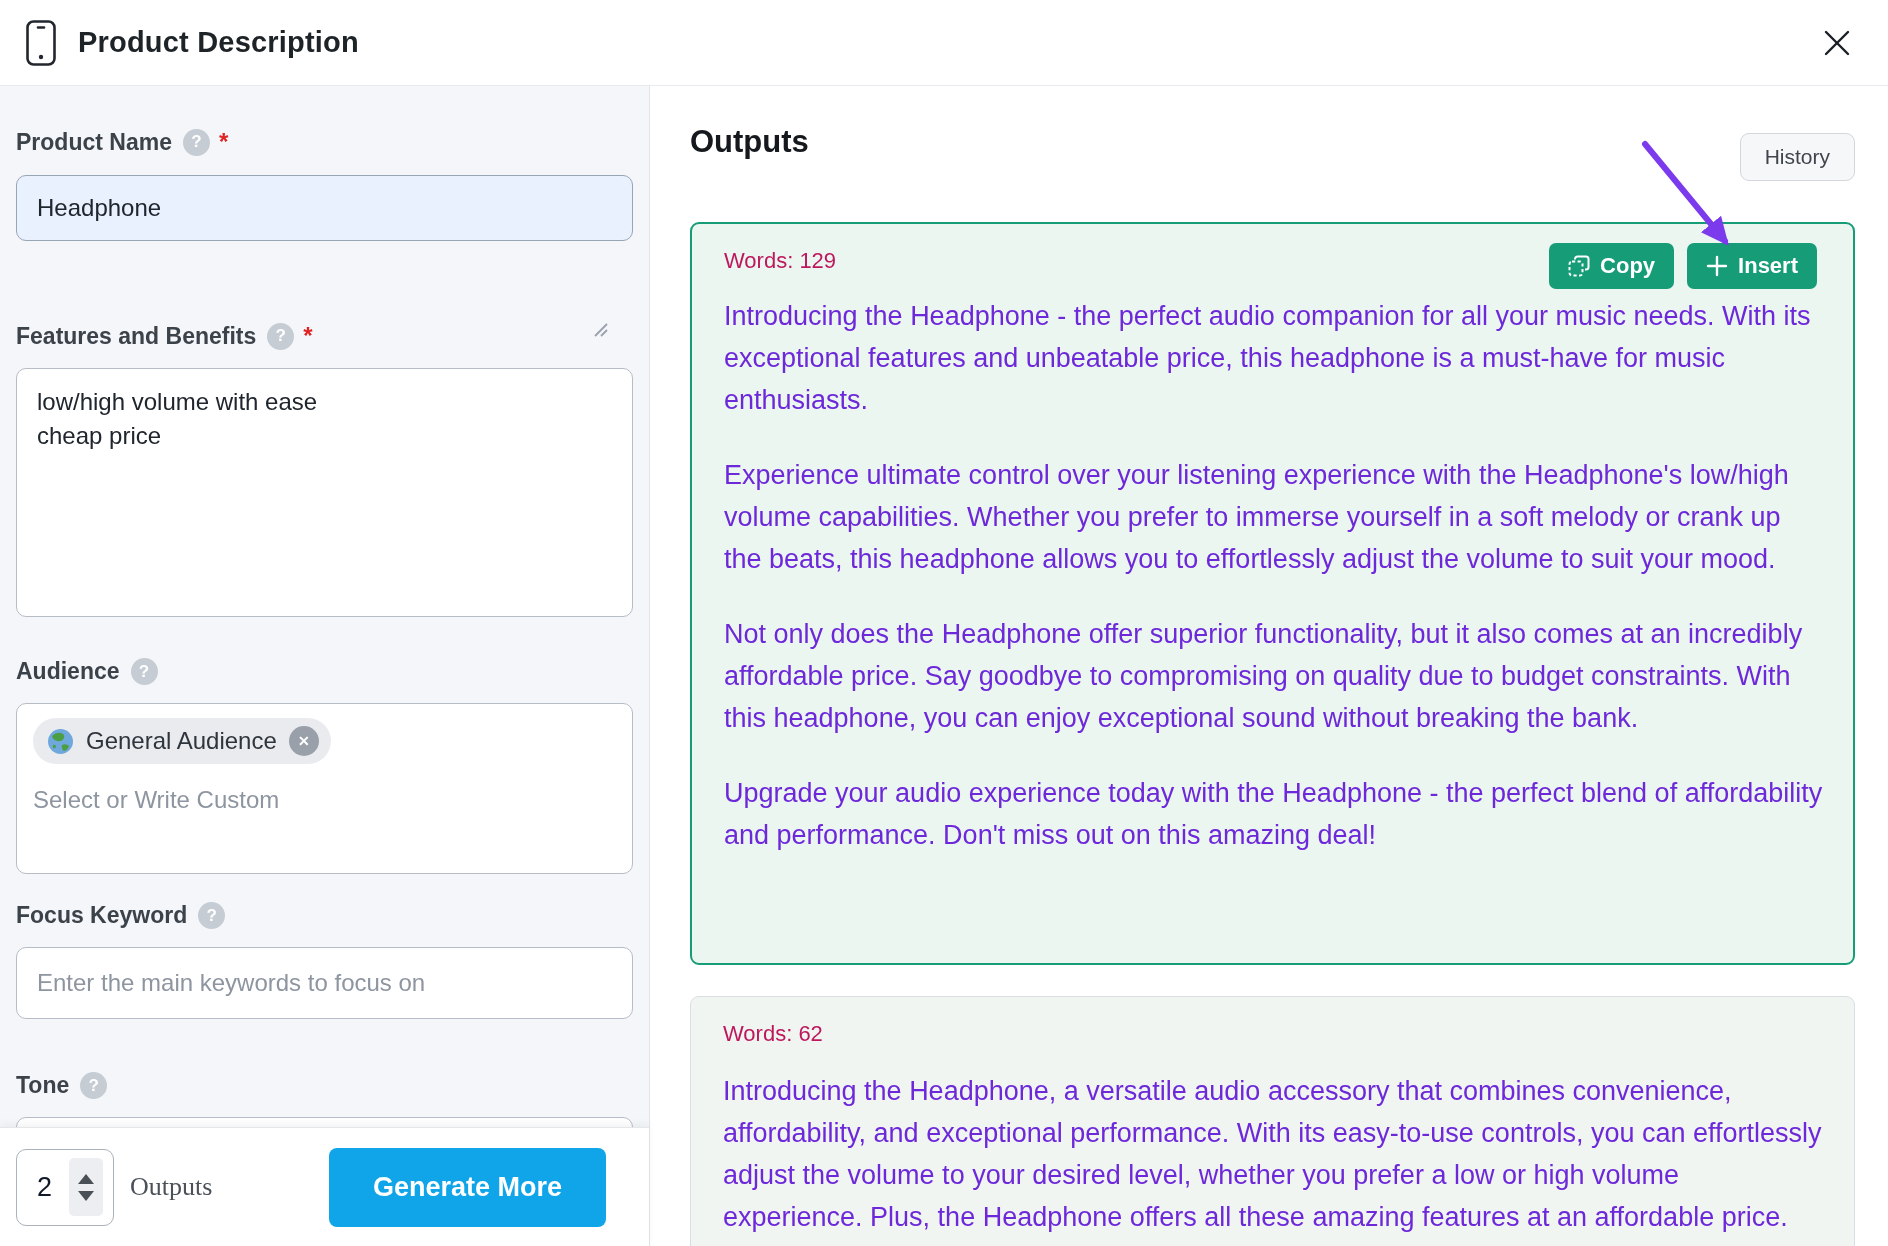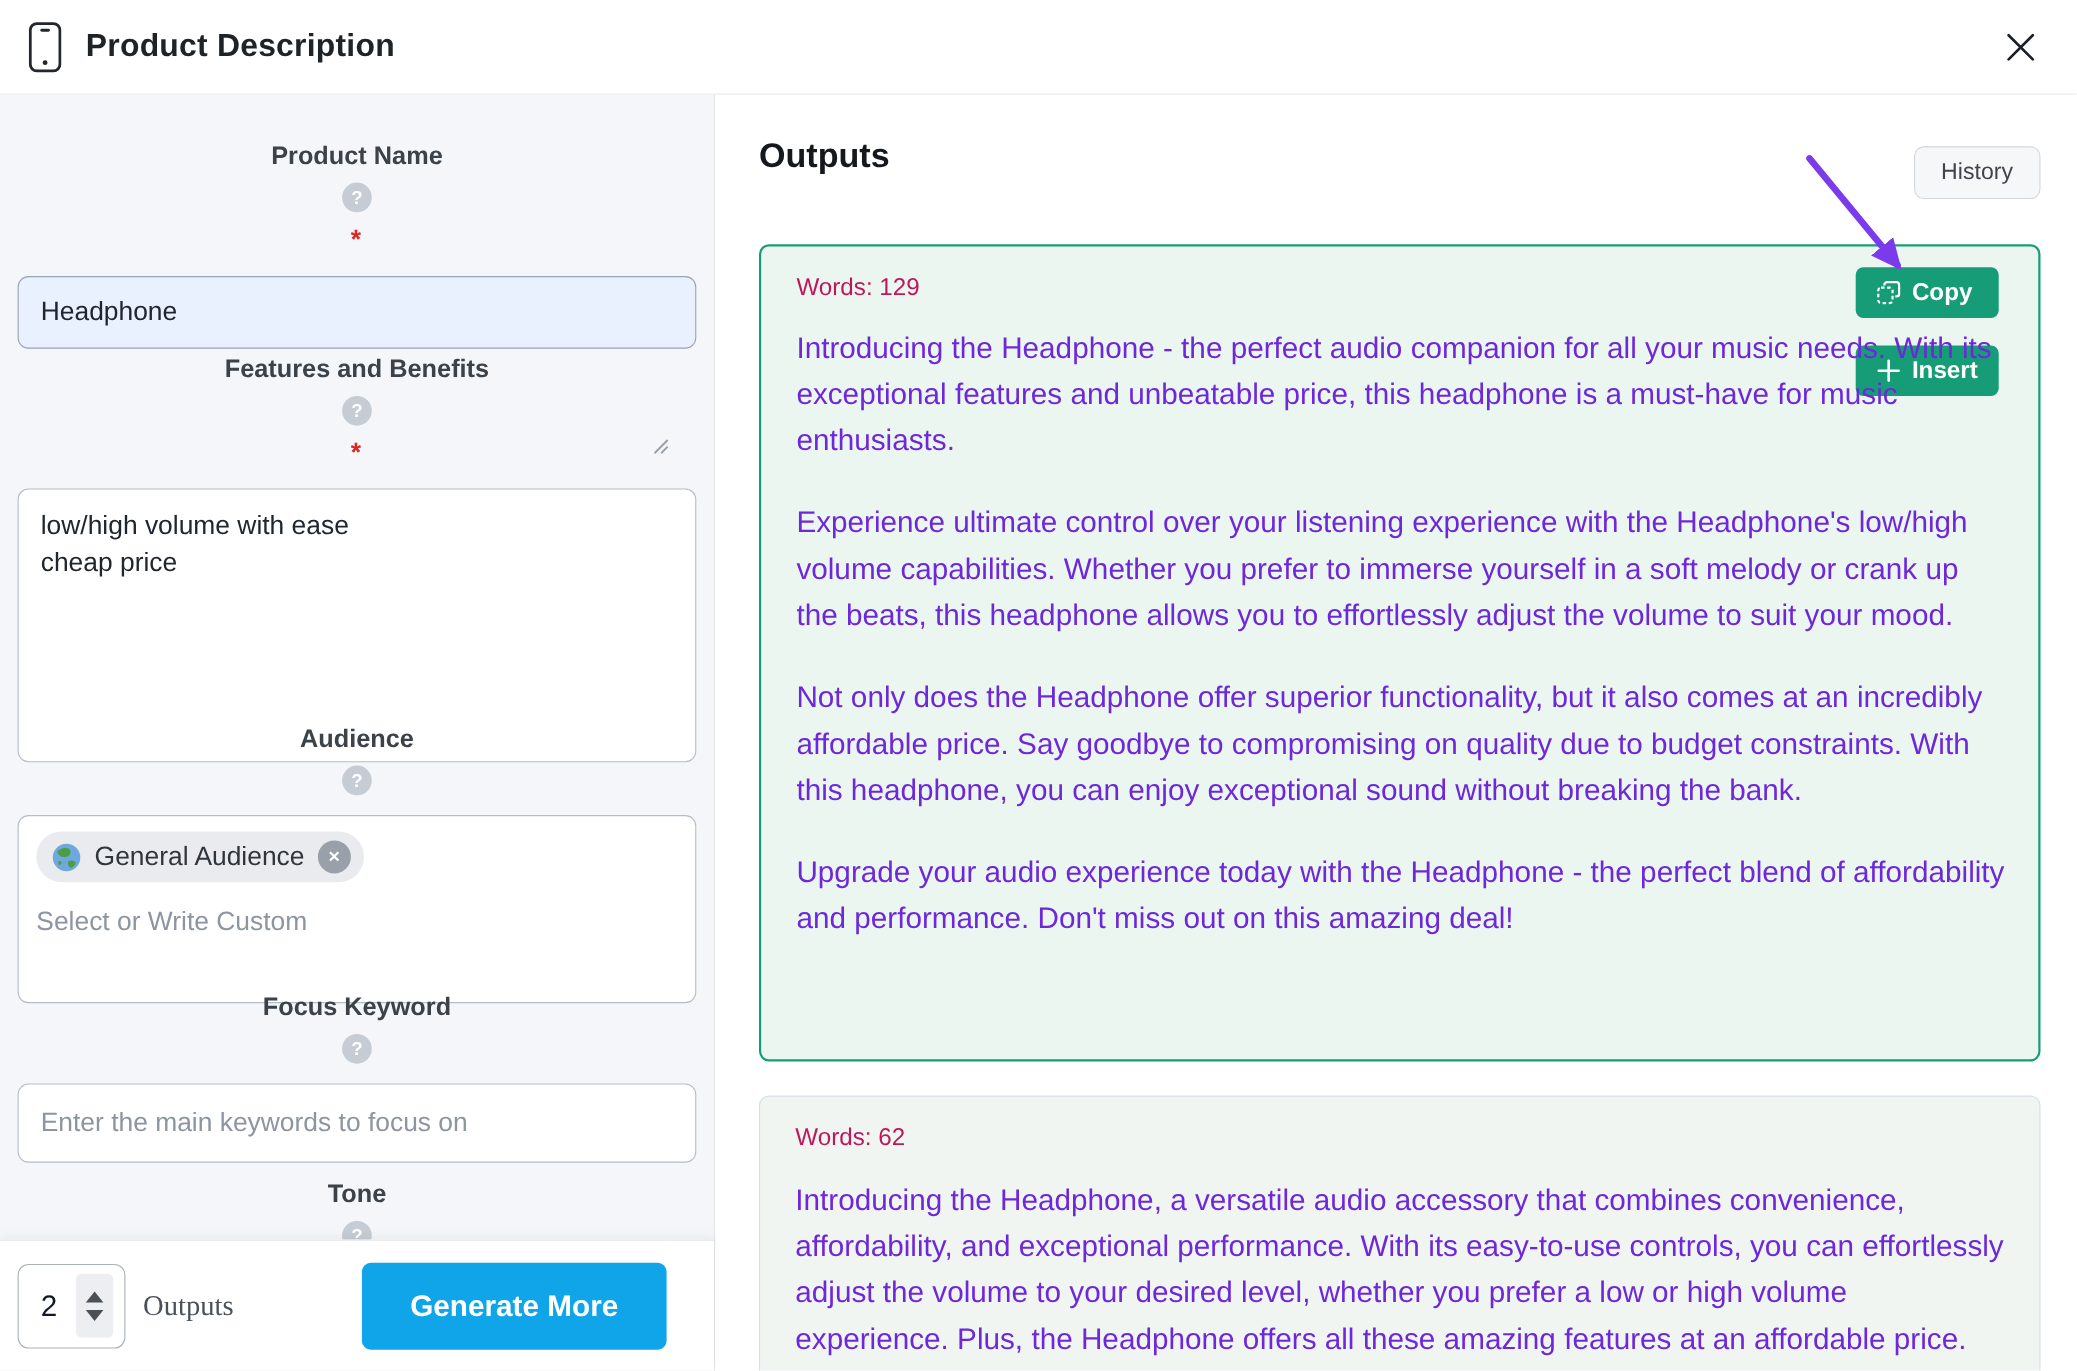--- a/index.html
+++ b/index.html
@@ -12,21 +12,21 @@
   .hdr-icon { width:30px; height:46px; margin-right:22px; flex:none; }
   .hdr-title { font-size:29px; font-weight:700; color:#1d2327; letter-spacing:.2px; }
   .close-btn { position:absolute; right:30px; top:22px; width:42px; height:42px; background:none; border:none;
                cursor:pointer; display:flex; align-items:center; justify-content:center; }
 
   
   .sidebar { position:absolute; top:86px; left:0; width:650px; bottom:0; background:#f4f6f9;
              border-right:1px solid #e2e6ea; }
   .form-scroll { position:absolute; top:0; left:0; right:0; bottom:119px; overflow:hidden; }
   .fg { position:absolute; left:16px; right:16px; }
-  .fg-label { display:flex; align-items:center; gap:11px; font-size:23px; font-weight:700; color:#3b4249;flex-direction:column; }
+  .fg-label { display:flex; align-items:center; gap:11px; font-size:23px; font-weight:700; color:#3b4249; }
   .help { width:27px; height:27px; border-radius:50%; background:#c6ccd4; color:#fff; font-size:17px;
           font-weight:700; display:inline-flex; align-items:center; justify-content:center; flex:none; }
   .req { color:#e02424; font-size:24px; font-weight:700; margin-left:-2px; }
   .txt-input { width:100%; border-radius:10px; font-size:24px; color:#20262e; outline:none;
                font-family:"Liberation Sans", sans-serif; }
   #product-input { margin-top:19px; height:66px; background:#e9f1fe; border:1px solid #97a5b4; padding:0 20px; }
   #features-area { margin-top:18px; height:249px; background:#fff; border:1px solid #b6bdc6; resize:none;
                    padding:16px 20px; line-height:34px; }
   .resize-grip { position:absolute; right:24px; margin-top:-30px; pointer-events:none; }
   .aud-box { margin-top:18px; height:171px; background:#fff; border:1px solid #b6bdc6; border-radius:10px;
@@ -64,21 +64,21 @@
   .out-title { position:absolute; left:39px; top:38px; font-size:31px; font-weight:700; color:#15191e; }
   .history-btn { position:absolute; right:33px; top:47px; height:48px; padding:0 24px; background:#f6f7f8;
                  border:1px solid #d3d6db; border-radius:9px; font-size:21px; color:#40454d; cursor:pointer;
                  font-family:"Liberation Sans", sans-serif; }
   .anno-arrow { position:absolute; left:0; top:0; width:1237px; height:1160px; pointer-events:none; z-index:10; }
 
   .card { position:absolute; left:39px; width:1165px; border-radius:9px; }
   .card-1 { top:136px; height:743px; background:#ecf6f1; border:2px solid #169d78; }
   .card-2 { top:910px; height:460px; background:#f0f5f2; border:1px solid #d9dee3; }
   .words { position:absolute; left:32px; top:24px; font-size:22px; color:#be185d; }
-  .card-btns { position:absolute; top:19px; right:36px; display:flex; gap:25px;flex-direction:column; }
+  .card-btns { position:absolute; top:19px; right:36px; display:flex; gap:13px; }
   .g-btn { height:46px; padding:0 19px; background:#169d78; border:none; border-radius:7px; color:#fff;
            font-size:22px; font-weight:700; display:inline-flex; align-items:center; gap:10px; cursor:pointer;
            font-family:"Liberation Sans", sans-serif; }
   .card-text { position:absolute; left:32px; right:30px; top:71px; font-size:27px; line-height:42px; color:#6d28d9; }
   .card-text p + p { margin-top:33px; }
   .card-2 .card-text { top:73px; }
 </style>
 </head>
 <body>
 

